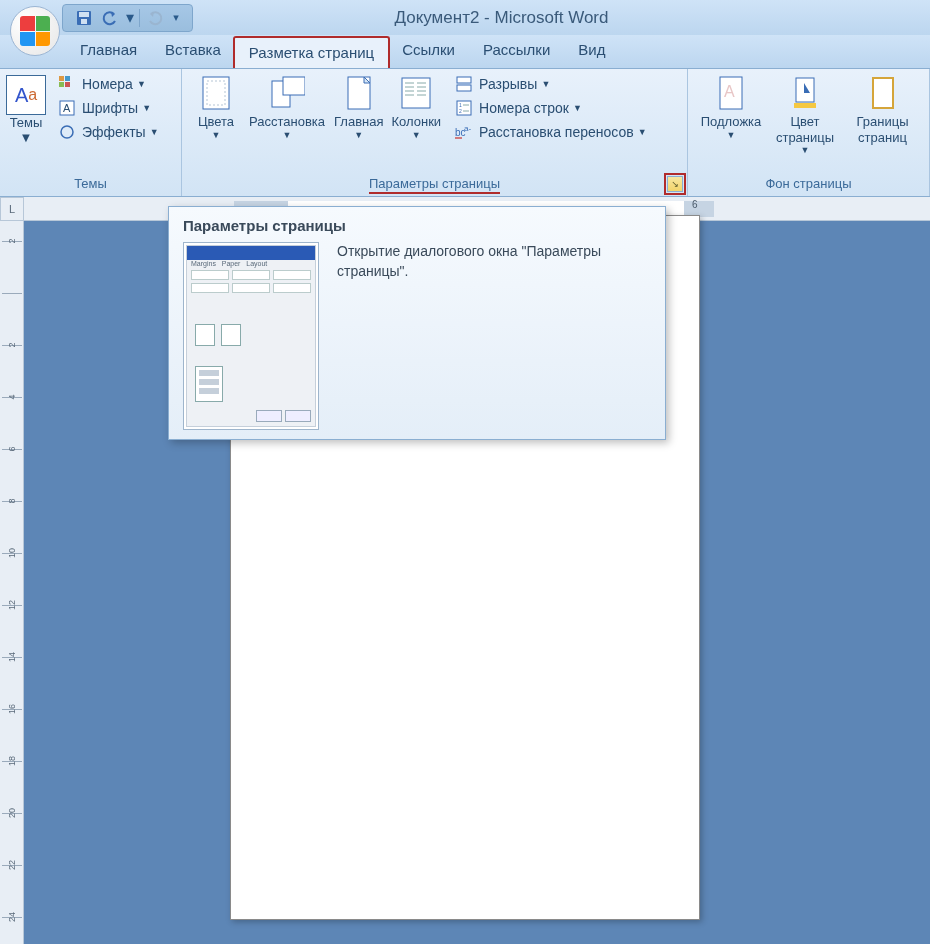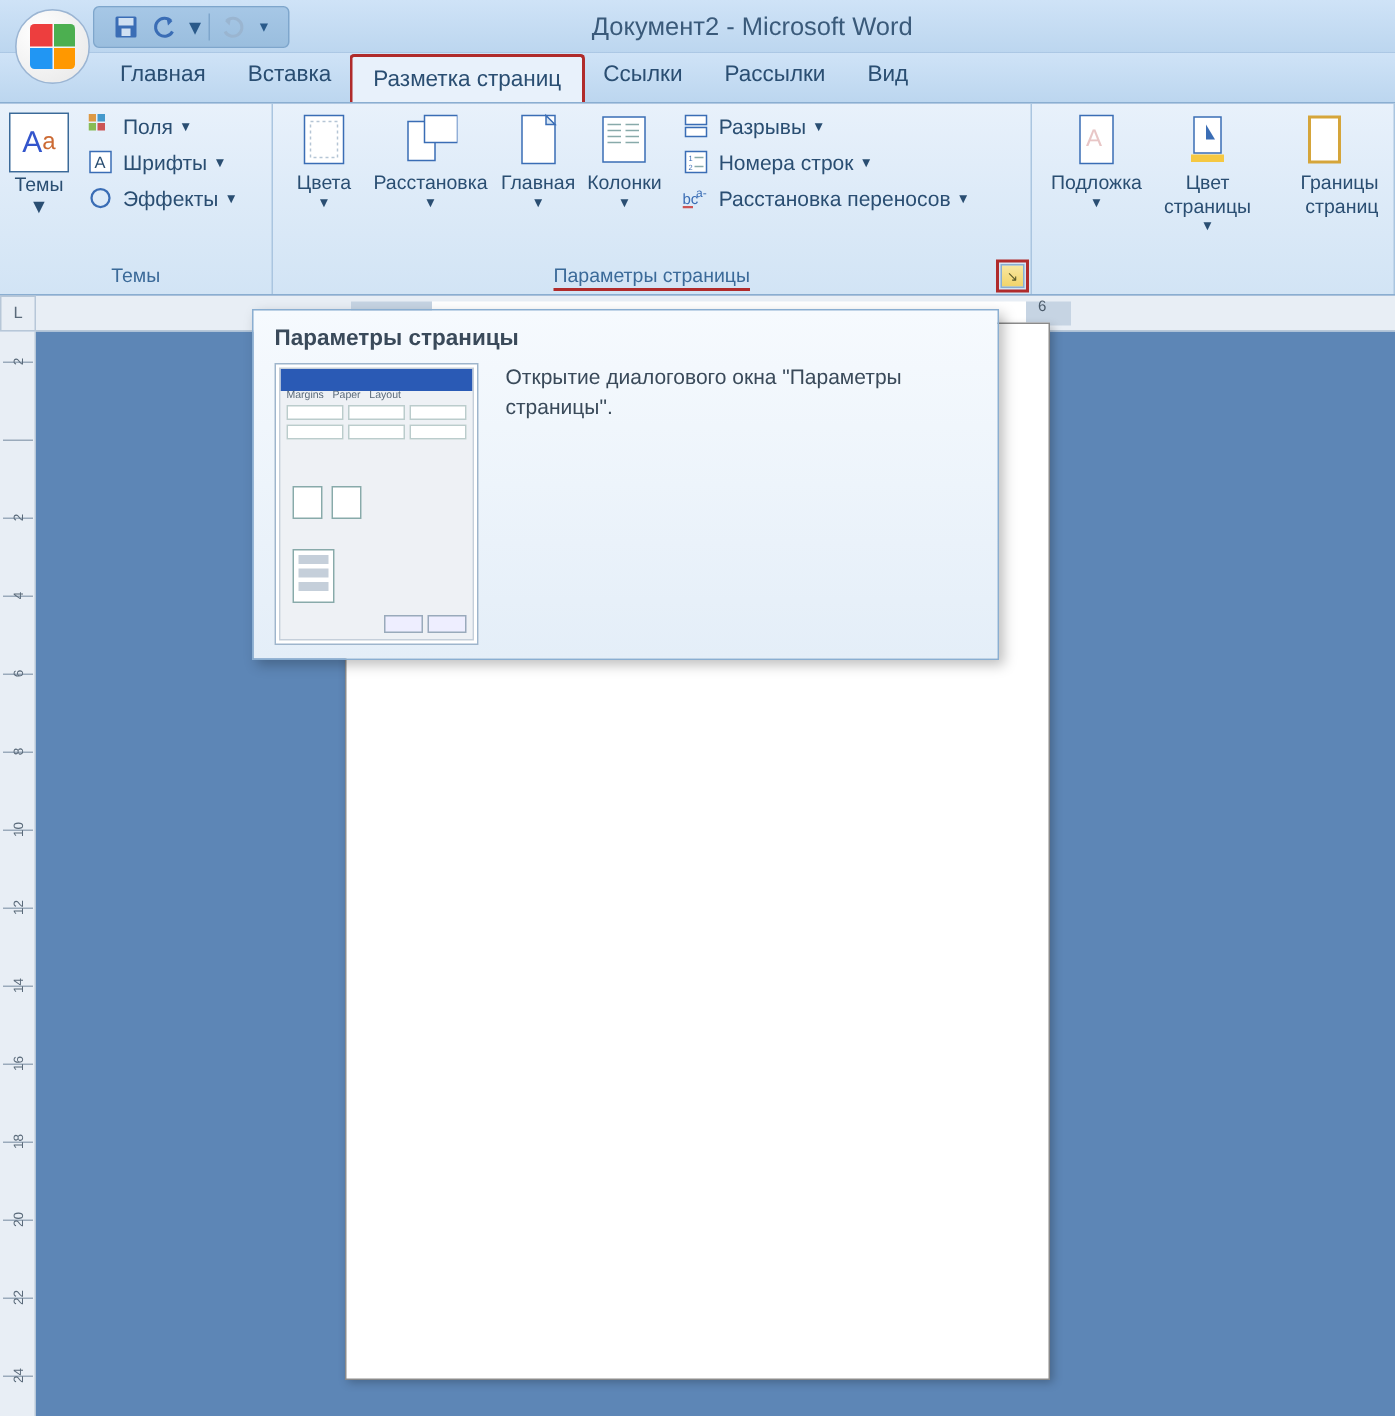--- a/index.html
+++ b/index.html
@@ -140,21 +140,21 @@
       <div class="smallbtns" style="margin-left:4px;">
         <div class="smallbtn">
           <span class="sico">
               <svg width="16" height="16">
                 <rect x="0" y="0" width="5" height="5" fill="#d94"></rect>
                 <rect x="6" y="0" width="5" height="5" fill="#49c"></rect>
                 <rect x="0" y="6" width="5" height="5" fill="#8b5"></rect>
                 <rect x="6" y="6" width="5" height="5" fill="#c55"></rect>
               </svg>
             </span>
-          <span>Поля</span>
+          <span>Номера</span>
             <span class="caret">▼</span>
         </div>
         <div class="smallbtn">
           <span class="sico">
               <svg width="16" height="16">
                 <rect x="1" y="1" width="14" height="14" fill="#fff" stroke="#3a6db5"></rect>
                 <text x="4" y="12" font-size="11" fill="#2a4e72" font-family="Georgia">A</text>
               </svg>
             </span>
           <span>Шрифты</span>
@@ -284,29 +284,30 @@
         <span class="ico">
             <svg width="30" height="36">
               <rect x="6" y="3" width="18" height="24" fill="#fff" stroke="#3a6db5"></rect>
               <path d="M14 8 L20 18 L14 18 Z" fill="#3a6db5"></path>
               <rect x="4" y="28" width="22" height="5" fill="#f5c842"></rect>
             </svg>
           </span>
         <span>Цвет страницы</span>
           <span class="caret">▼</span>
       </div>
-      <div class="bigbtn" style="min-width:66px;text-align:right;">
+      <div class="bigbtn" style="min-width:66px;">
         <span class="ico">
             <svg width="30" height="36">
               <rect x="5" y="3" width="20" height="30" fill="#fff" stroke="#d5a53a" stroke-width="2"></rect>
             </svg>
           </span>
         <span>Границы страниц</span>
       </div>
     </div>
+    <div class="group-footer">Фон страницы</div>
   </div>
 </div>
 
 <div class="scroll-area">
   <div class="ruler-corner">L</div>
   <div class="hruler">
     <div class="seg dark" style="left:210px;width:54px;"></div>
     <div class="seg light" style="left:264px;width:396px;"></div>
     <div class="seg dark" style="left:660px;width:30px;"></div>
     <span class="margin-tab" style="left:668px;">6</span>

